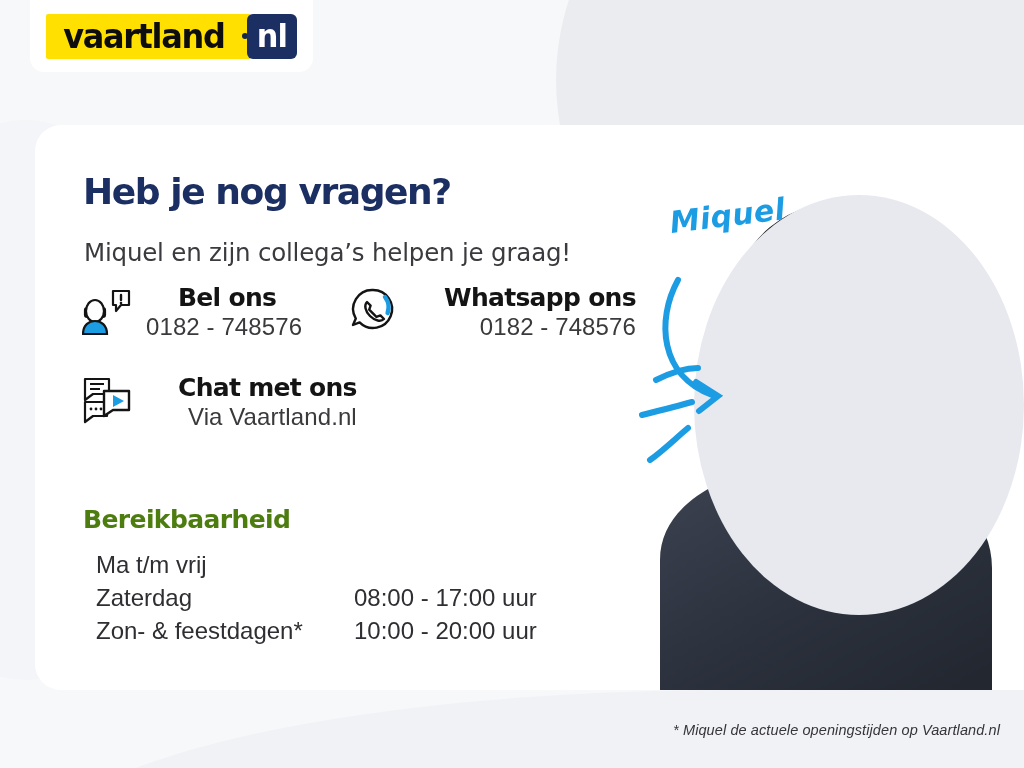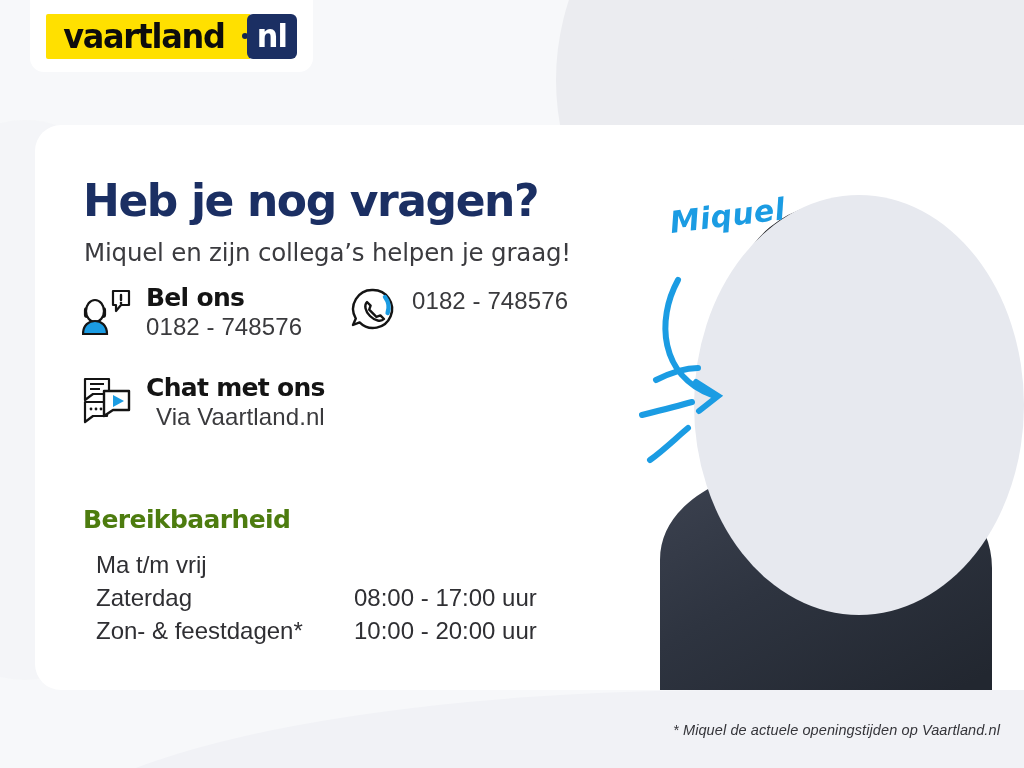--- a/index.html
+++ b/index.html
@@ -62,40 +62,40 @@
   
   .card{
     position:absolute;left:35px;top:125px;width:1030px;height:565px;
     background:#ffffff;border-radius:26px;
   }
 
   
   .headline{
     position:absolute;left:83px;top:150px;
     font-family:"DejaVu Sans", sans-serif;
-    font-weight:700;font-size:44px;line-height:1;color:#1b2f63;
+    font-weight:700;font-size:36px;line-height:1;color:#1b2f63;
     letter-spacing:-1.4px;
   }
   .subhead{
     position:absolute;left:84px;top:213px;
     font-family:"DejaVu Sans", sans-serif;
     font-weight:400;font-size:25px;line-height:1.2;color:#3b3b3f;
     letter-spacing:-.2px;transform:scaleX(.98);transform-origin:left center;
   }
 
   
   .contact{position:absolute;display:flex;align-items:flex-start;gap:14px;}
   .c-bel{left:82px;top:284px;}
   .c-wa{left:348px;top:284px;}
   .c-chat{left:82px;top:374px;}
   .c-ico{width:50px;height:54px;flex:0 0 50px;position:relative;}
   .c-txt{padding-top:1px;}
   .c-title{
     font-family:"DejaVu Sans", sans-serif;
-    font-weight:700;font-size:25px;line-height:1.05;color:#141414;letter-spacing:-.7px;
+    font-weight:700;font-size:25px;line-height:1.05;color:#141414;letter-spacing:-.7px;margin-left:32px;
   }
   .c-sub{
     font-family:"Liberation Sans", sans-serif;
     font-weight:400;font-size:24px;line-height:1.35;color:#3a3a3d;letter-spacing:.1px;text-align:right;
   }
 
   
   .hours-title{
     position:absolute;left:83px;top:505px;
     font-family:"DejaVu Sans", sans-serif;
@@ -279,20 +279,21 @@
 
   <div class="contact c-wa">
     <div class="c-ico">
       <svg width="50" height="54" viewBox="0 0 50 54">
         <path d="M25 6 a19 19 0 1 1 -13.4 32.4 L5 41 l2.8 -6.4 A19 19 0 0 1 25 6 z" fill="#ffffff" stroke="#141414" stroke-width="2.4" stroke-linejoin="round"></path>
         <path d="M37 13 a17 17 0 0 1 2.6 16" fill="none" stroke="#1b9ce3" stroke-width="4.4" stroke-linecap="round"></path>
         <path d="M19 18 c-3 3 -2 9 3 14 c5 5 11 6 14 3 l-3.6 -3.6 l-4 1.4 l-7.2 -7.2 l1.4 -4 z" fill="none" stroke="#141414" stroke-width="2.4" stroke-linejoin="round"></path>
       </svg>
     </div>
     <div class="c-txt">
+      <div class="c-title">Whatsapp ons</div>
       <div class="c-sub">0182 - 748576</div>
     </div>
   </div>
 
   <div class="contact c-chat">
     <div class="c-ico">
       <svg width="50" height="54" viewBox="0 0 50 54">
         <path d="M3 5 h24 v15 h-16 l-8 6 v-6 h0 z" fill="#fff" stroke="#141414" stroke-width="2.2" stroke-linejoin="round"></path>
         <line x1="8" y1="10" x2="22" y2="10" stroke="#141414" stroke-width="2"></line>
         <line x1="8" y1="15" x2="18" y2="15" stroke="#141414" stroke-width="2"></line>

